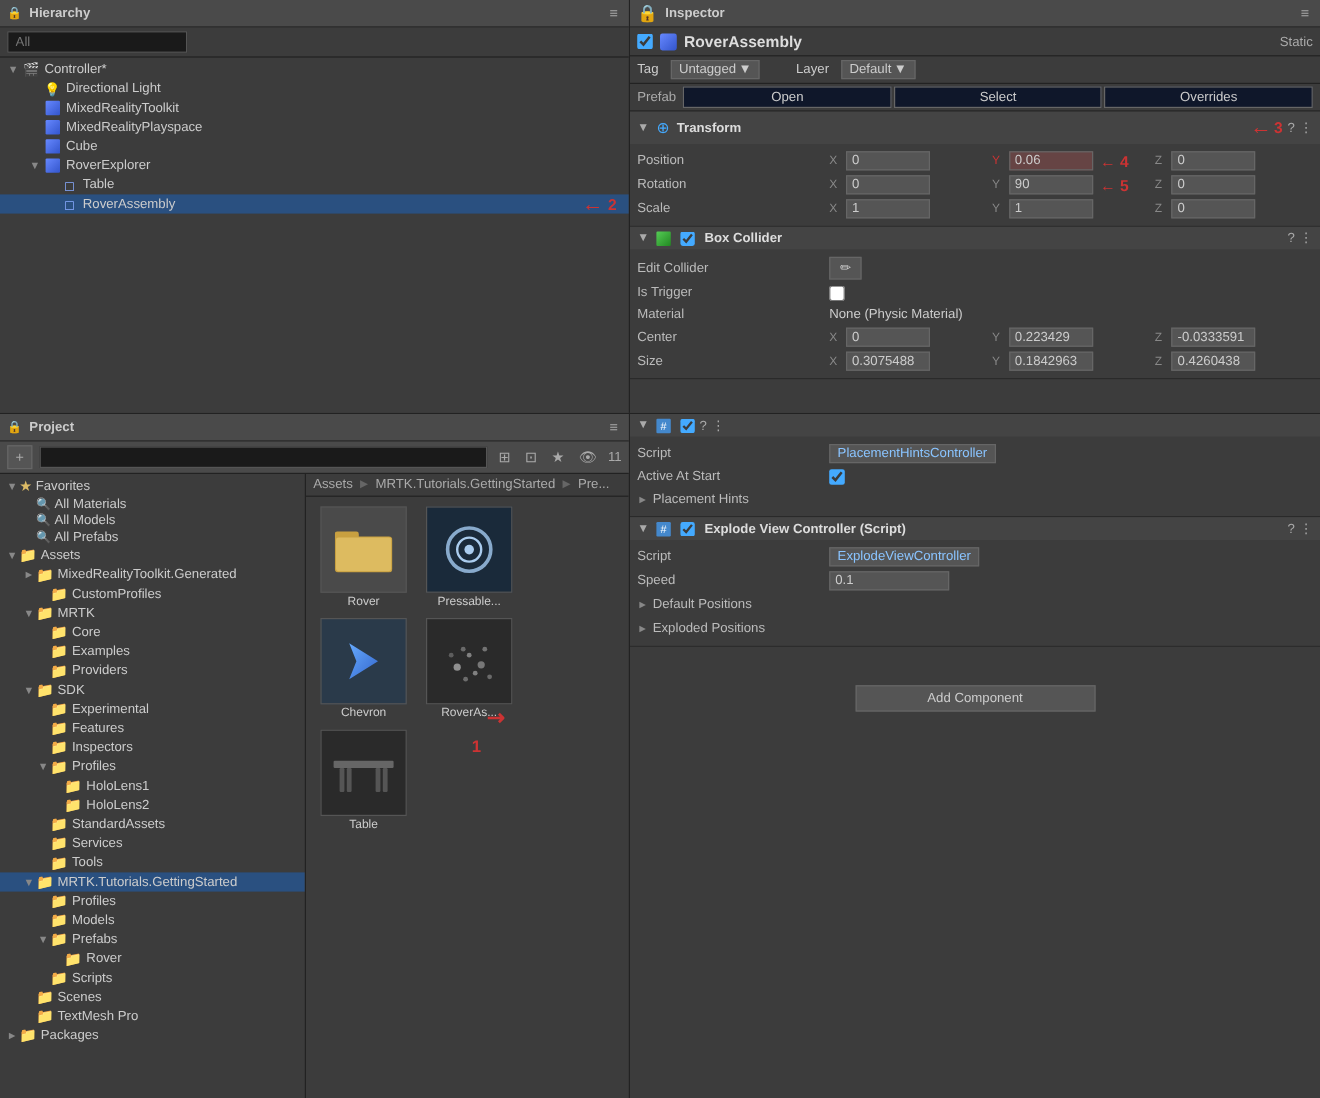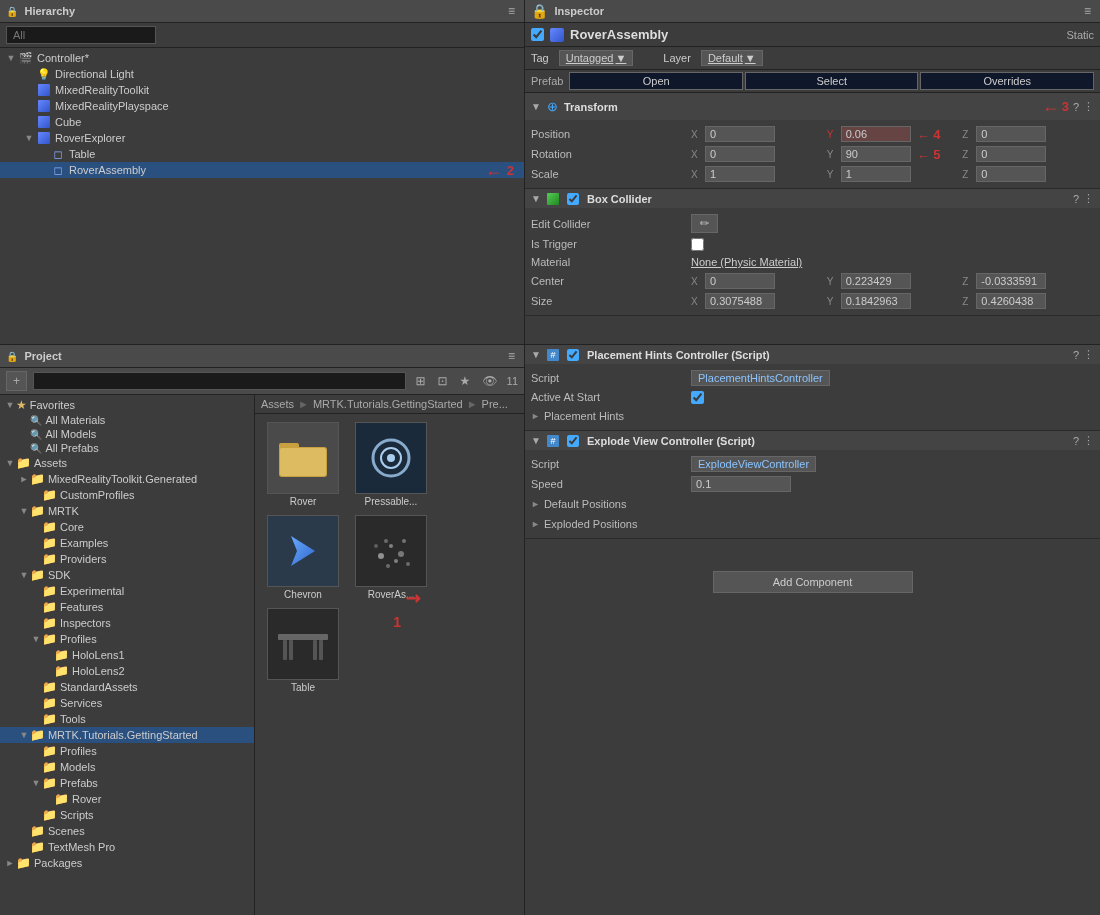--- a/index.html
+++ b/index.html
@@ -164,21 +164,20 @@
       border-bottom: 1px solid #222;
       font-size: 11px;
     }
     .go-tag-layer select, .go-tag-layer .dropdown {
       background: #555;
       border: 1px solid #666;
       color: #ccc;
       padding: 1px 4px;
       font-size: 11px;
       cursor: pointer;
-      text-decoration: underline;
     }
 
     .prefab-bar {
       display: flex;
       align-items: center;
       padding: 2px 6px;
       gap: 2px;
       border-bottom: 1px solid #222;
     }
     .prefab-label { color: #aaa; font-size: 11px; margin-right: 4px; }
@@ -250,21 +249,20 @@
       border: 1px solid #666;
       color: #ccc;
       padding: 1px 4px;
       font-size: 11px;
       width: 70px;
     }
 
     .field-text {
       color: #ccc;
       font-size: 11px;
-      text-decoration: underline;
     }
 
     .checkbox-field {
       width: 13px; height: 13px;
       accent-color: #4af;
     }
 
     .script-ref {
       background: #555;
       border: 1px solid #666;
@@ -958,21 +956,20 @@
   </div>
 
   <div class="inspector-panel">
     <div class="inspector-content" style="overflow-y:auto; flex:1;">
 
       <div class="component-section">
         <div class="component-header">
           <span class="component-arrow">▼</span>
           <span class="icon-hash">#</span>
           <input type="checkbox" class="component-checkbox" checked="" style="margin-left: 4px;">
-          <span class="component-title" style="margin-left:4px;">Placement Hints Controller (Script)</span>
           <div class="component-btns">
             <span>?</span>
             <span>⋮</span>
           </div>
         </div>
         <div class="component-body">
           <div class="field-row">
             <span class="field-label">Script</span>
             <div class="field-value">
               <span class="script-ref">PlacementHintsController</span>

